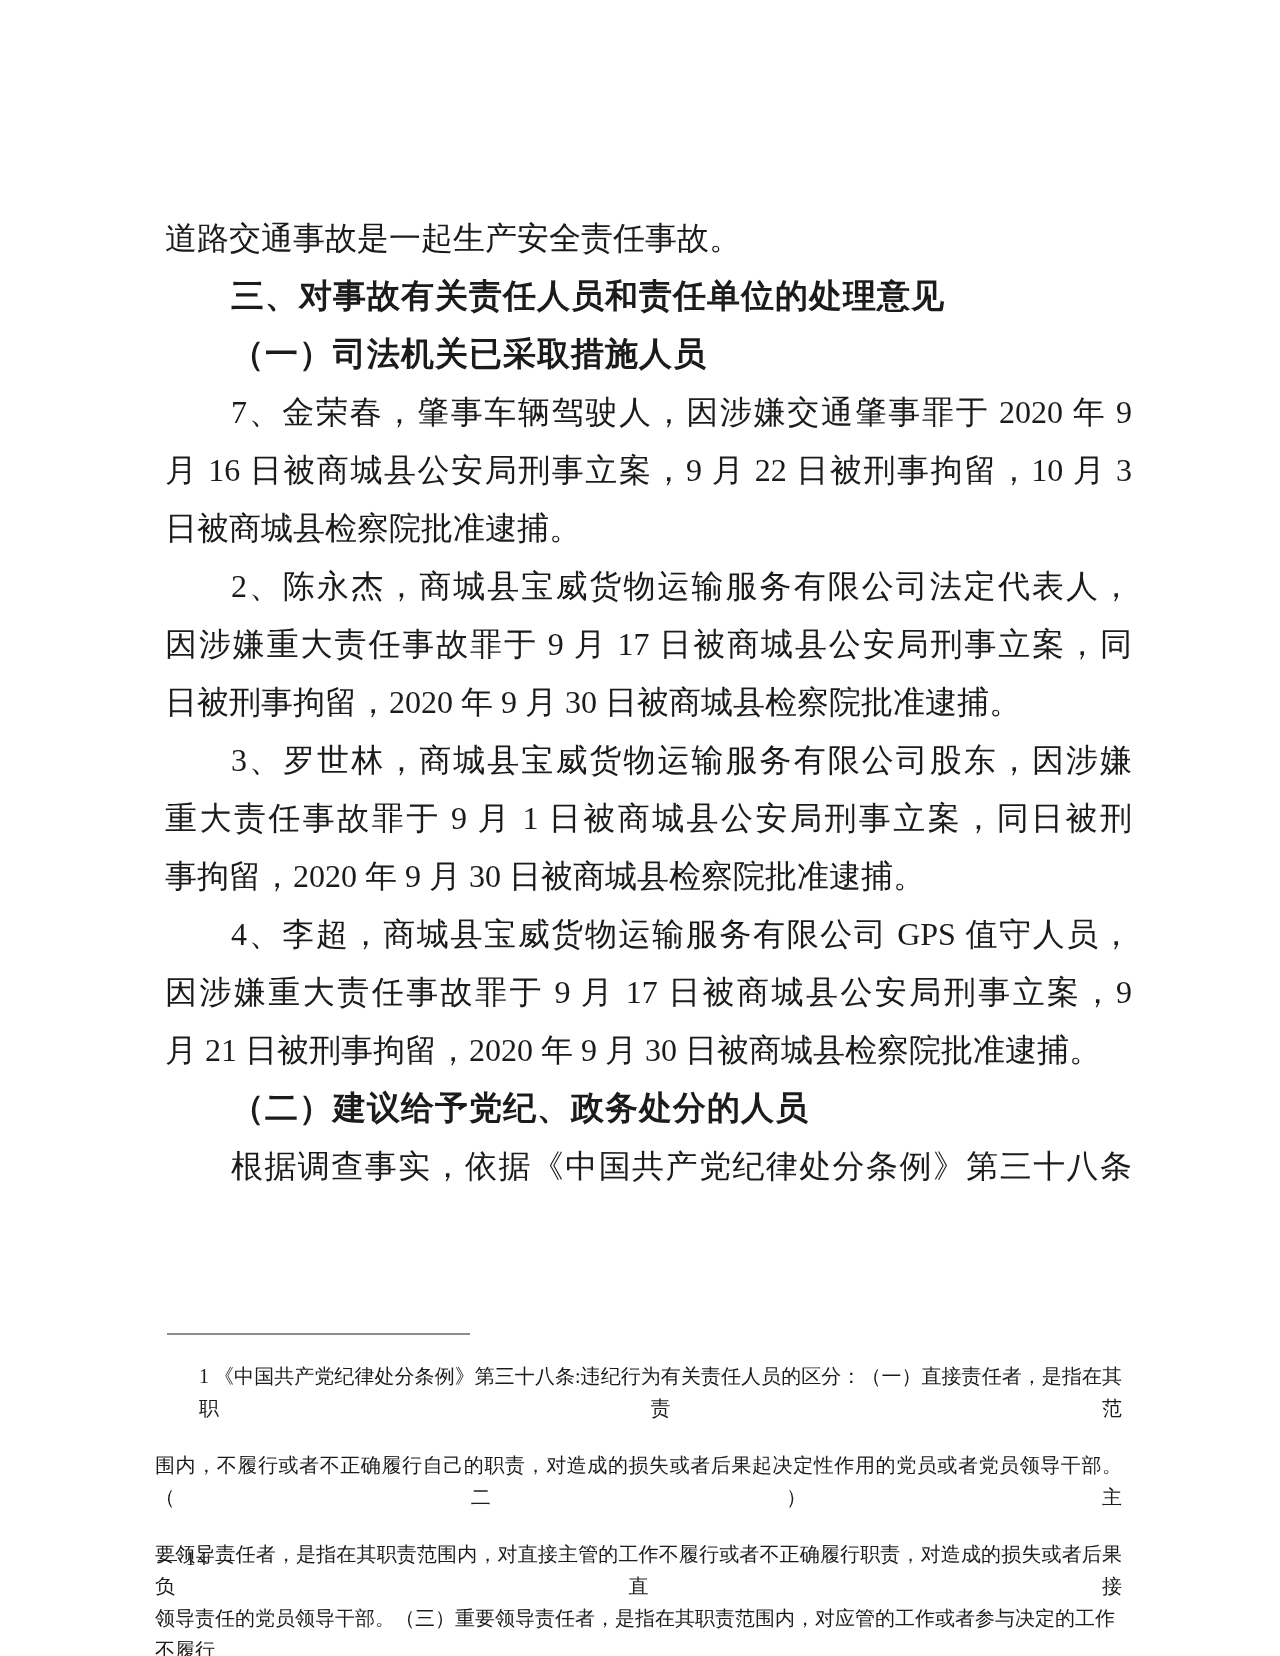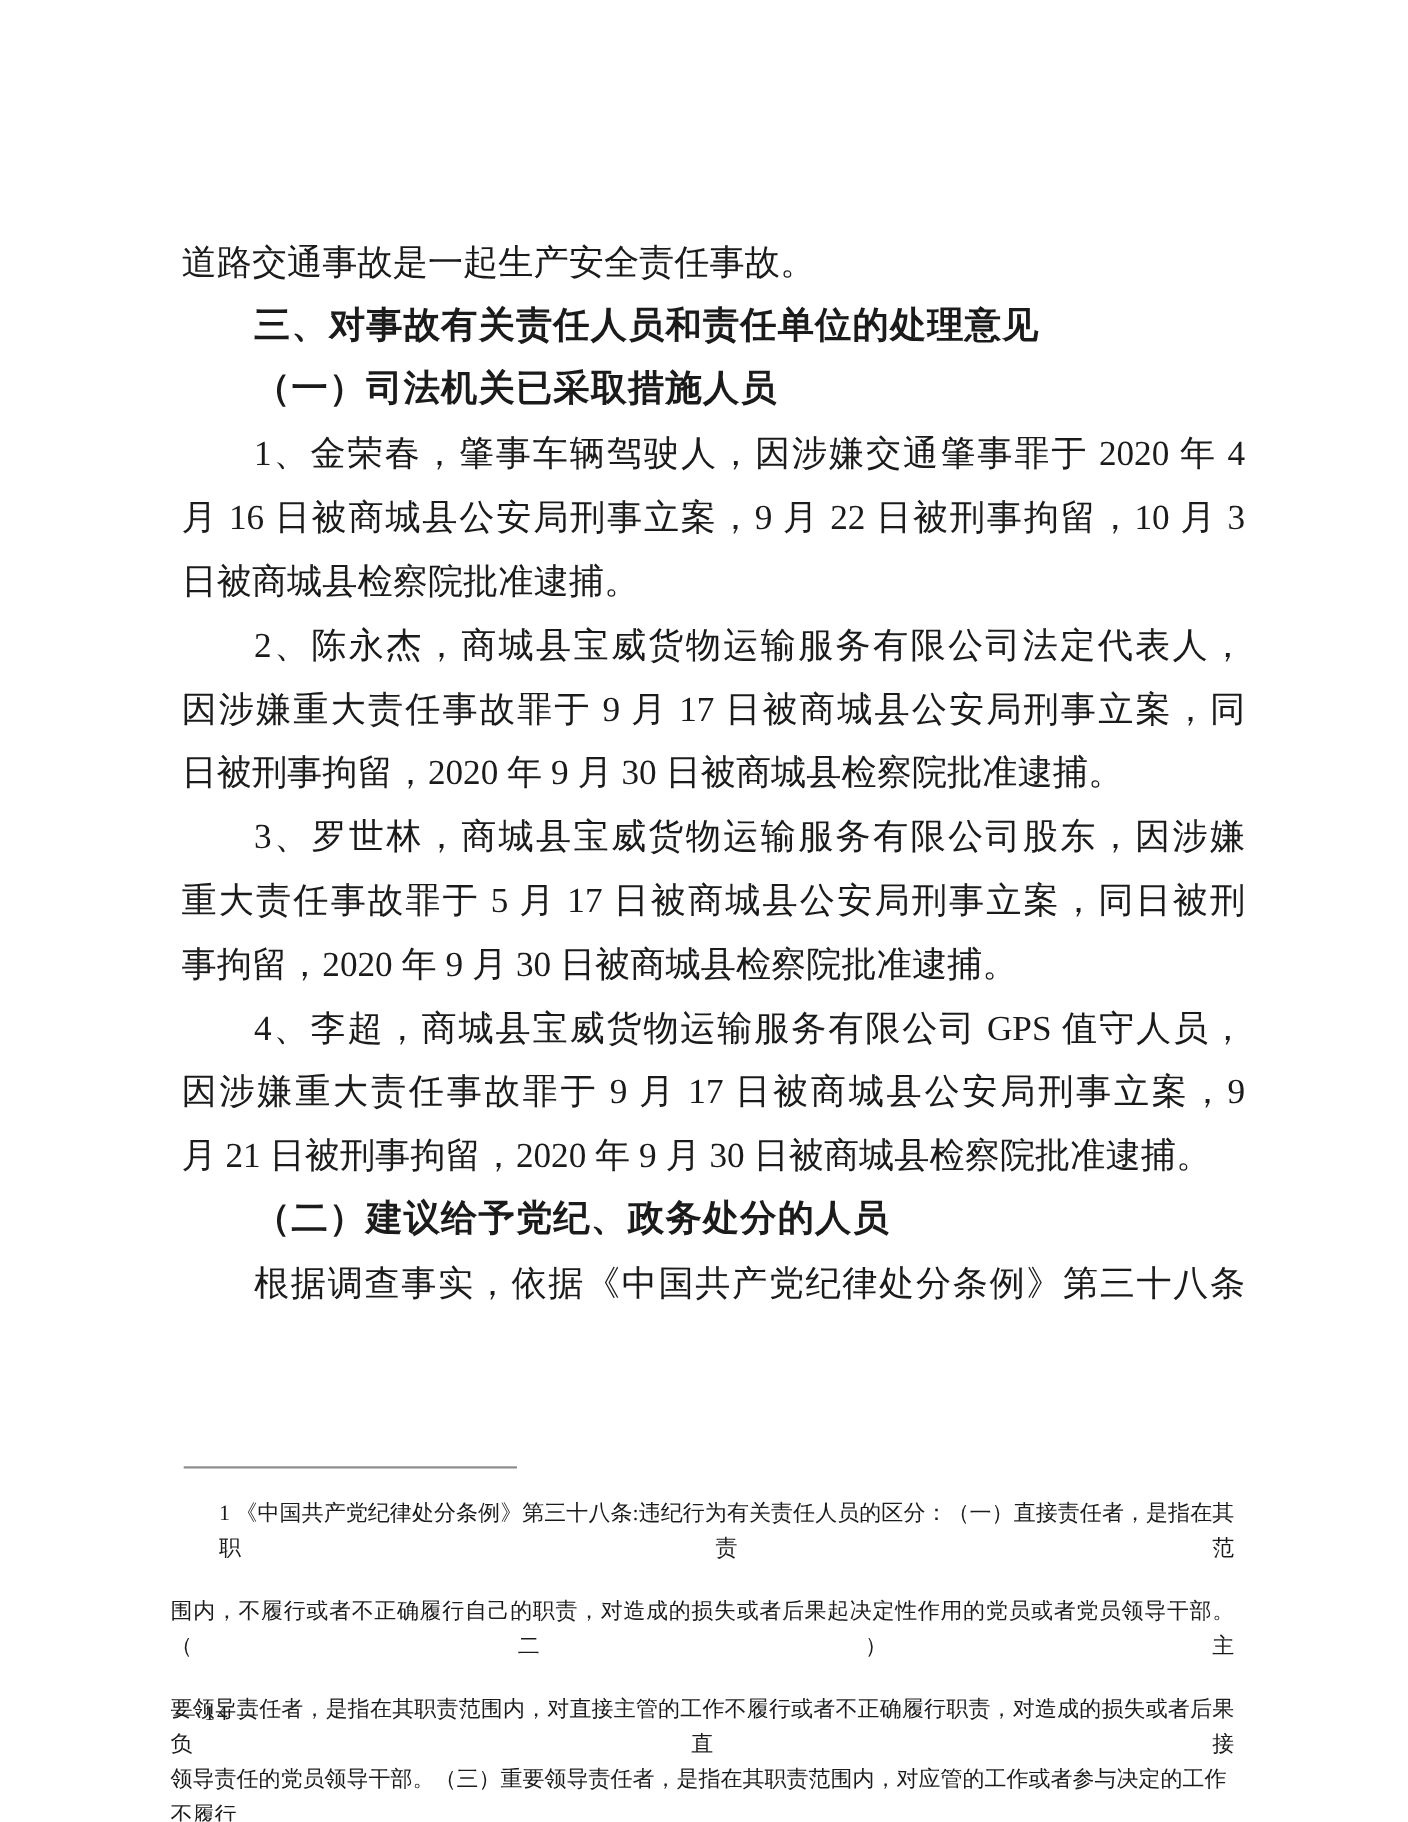--- a/index.html
+++ b/index.html
@@ -91,28 +91,28 @@
   }
 </style>
 </head>
 <body>
 
 <div class="page">
   <div class="content">
       <div class="line body">道路交通事故是一起生产安全责任事故。</div>
       <div class="line heading1 indent">三、对事故有关责任人员和责任单位的处理意见</div>
       <div class="line heading2 indent">（一）司法机关已采取措施人员</div>
-      <div class="line body indent fill">1、金荣春，肇事车辆驾驶人，因涉嫌交通肇事罪于 2020 年 4</div>
+      <div class="line body indent fill">7、金荣春，肇事车辆驾驶人，因涉嫌交通肇事罪于 2020 年 9</div>
       <div class="line body fill">月 16 日被商城县公安局刑事立案，9 月 22 日被刑事拘留，10 月 3</div>
       <div class="line body">日被商城县检察院批准逮捕。</div>
       <div class="line body indent fill">2、陈永杰，商城县宝威货物运输服务有限公司法定代表人，</div>
       <div class="line body fill">因涉嫌重大责任事故罪于 9 月 17 日被商城县公安局刑事立案，同</div>
       <div class="line body">日被刑事拘留，2020 年 9 月 30 日被商城县检察院批准逮捕。</div>
       <div class="line body indent fill">3、罗世林，商城县宝威货物运输服务有限公司股东，因涉嫌</div>
-      <div class="line body fill">重大责任事故罪于 5 月 17 日被商城县公安局刑事立案，同日被刑</div>
+      <div class="line body fill">重大责任事故罪于 9 月 1 日被商城县公安局刑事立案，同日被刑</div>
       <div class="line body">事拘留，2020 年 9 月 30 日被商城县检察院批准逮捕。</div>
       <div class="line body indent fill">4、李超，商城县宝威货物运输服务有限公司 GPS 值守人员，</div>
       <div class="line body fill">因涉嫌重大责任事故罪于 9 月 17 日被商城县公安局刑事立案，9</div>
       <div class="line body">月 21 日被刑事拘留，2020 年 9 月 30 日被商城县检察院批准逮捕。</div>
       <div class="line heading2 indent">（二）建议给予党纪、政务处分的人员</div>
       <div class="line body indent fill">根据调查事实，依据《中国共产党纪律处分条例》第三十八条</div>
     </div>
 
   <div class="footnotes">
     <div class="fn-sep"></div>

